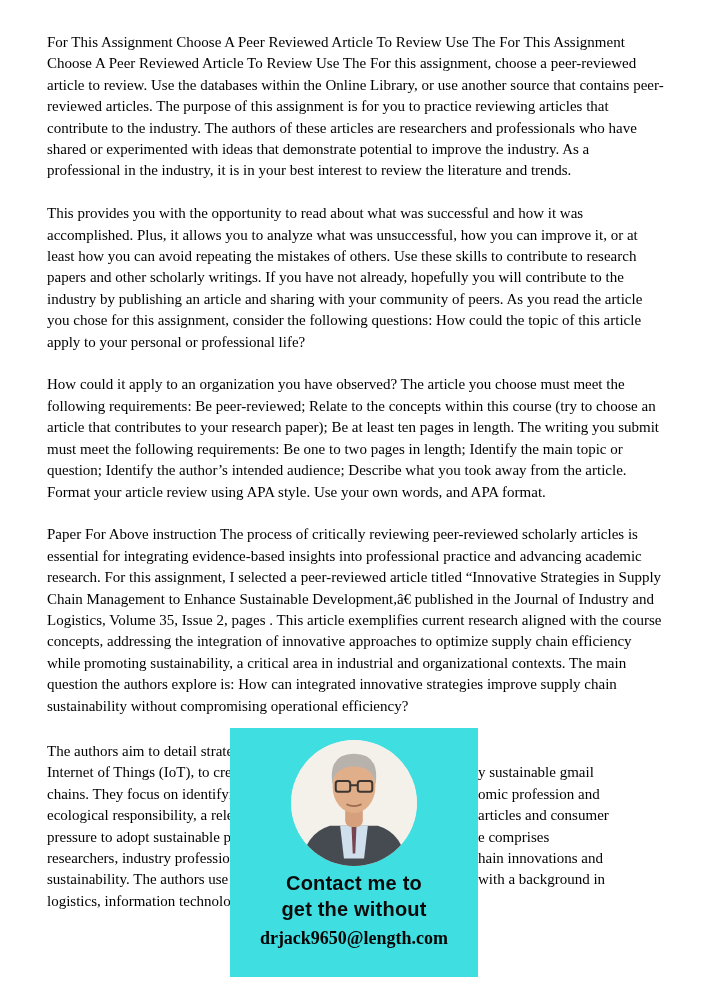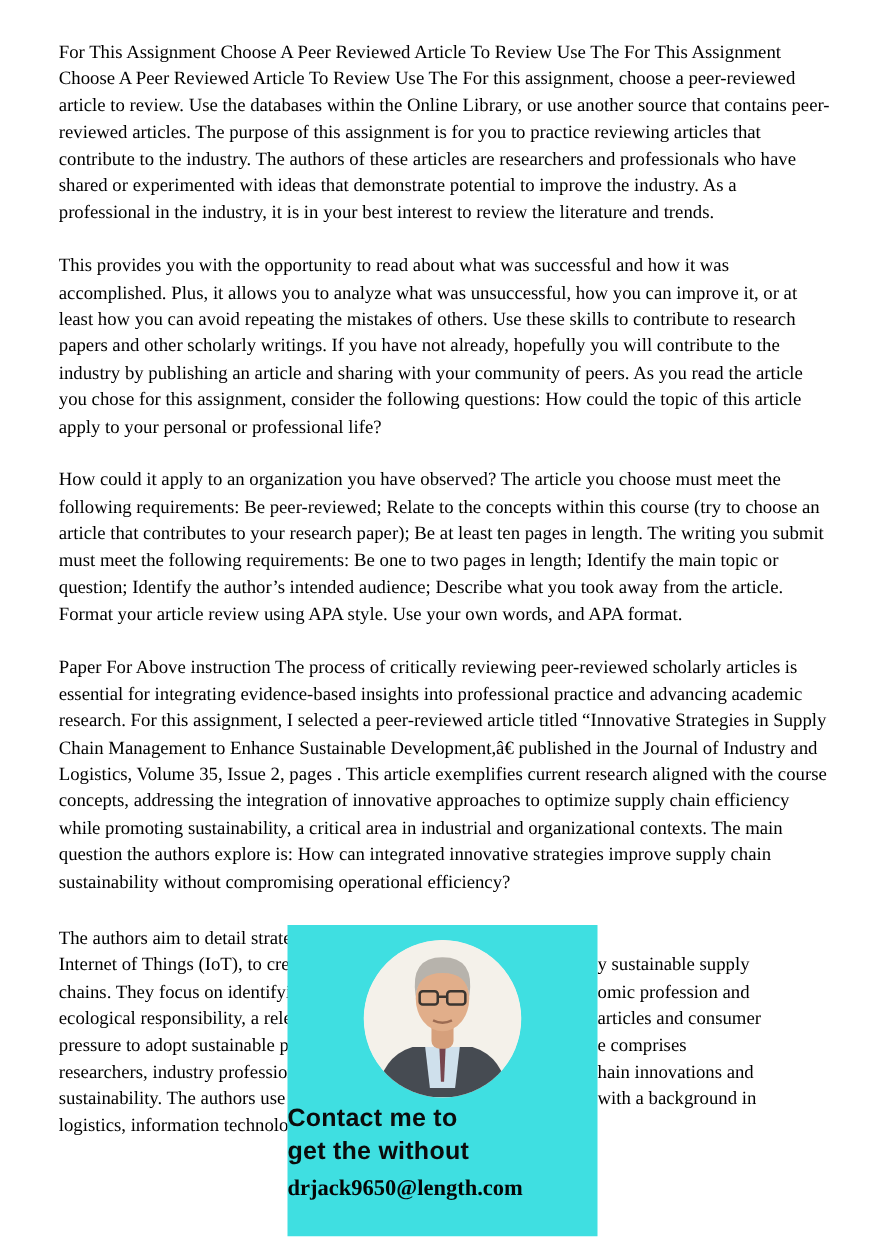--- a/index.html
+++ b/index.html
@@ -39,23 +39,22 @@
     left: 431px;
     top: 0;
   }
   .overlay {
     position: absolute;
     left: 230px;
     top: 728px;
     width: 248px;
     height: 249px;
     background: #3fdfe1;
-    text-align: left;
+    text-align: center;
     z-index: 5;
-    margin-top: 12px;
   }
   .photo {
     width: 126px;
     height: 126px;
     border-radius: 50%;
     margin: 12px auto 4px auto;
     overflow: hidden;
     background: #f4f1ea;
   }
   .photo svg { display: block; width: 126px; height: 126px; }
@@ -86,21 +85,21 @@
     <p>This provides you with the opportunity to read about what was successful and how it was accomplished. Plus, it allows you to analyze what was unsuccessful, how you can improve it, or at least how you can avoid repeating the mistakes of others. Use these skills to contribute to research papers and other scholarly writings. If you have not already, hopefully you will contribute to the industry by publishing an article and sharing with your community of peers. As you read the article you chose for this assignment, consider the following questions: How could the topic of this article apply to your personal or professional life?</p>
     <p>How could it apply to an organization you have observed? The article you choose must meet the following requirements: Be peer-reviewed; Relate to the concepts within this course (try to choose an article that contributes to your research paper); Be at least ten pages in length. The writing you submit must meet the following requirements: Be one to two pages in length; Identify the main topic or question; Identify the author’s intended audience; Describe what you took away from the article. Format your article review using APA style. Use your own words, and APA format.</p>
     <p>Paper For Above instruction The process of critically reviewing peer-reviewed scholarly articles is essential for integrating evidence-based insights into professional practice and advancing academic research. For this assignment, I selected a peer-reviewed article titled “Innovative Strategies in Supply Chain Management to Enhance Sustainable Development,â€ published in the Journal of Industry and Logistics, Volume 35, Issue 2, pages . This article exemplifies current research aligned with the course concepts, addressing the integration of innovative approaches to optimize supply chain efficiency while promoting sustainability, a critical area in industrial and organizational contexts. The main question the authors explore is: How can integrated innovative strategies improve supply chain sustainability without compromising operational efficiency?</p>
 
     <div class="obscured">
       <div class="frag-line">
         <span class="frag-left">The authors aim to detail strateg</span>
       </div>
       <div class="frag-line">
         <span class="frag-left">Internet of Things (IoT), to crea</span>
-        <span class="frag-right">y sustainable supply</span>
+        <span class="frag-right">y sustainable gmail</span>
       </div>
       <div class="frag-line">
         <span class="frag-left">chains. They focus on identifyin</span>
         <span class="frag-right">omic profession and</span>
       </div>
       <div class="frag-line">
         <span class="frag-left">ecological responsibility, a relev</span>
         <span class="frag-right">articles and consumer</span>
       </div>
       <div class="frag-line">

